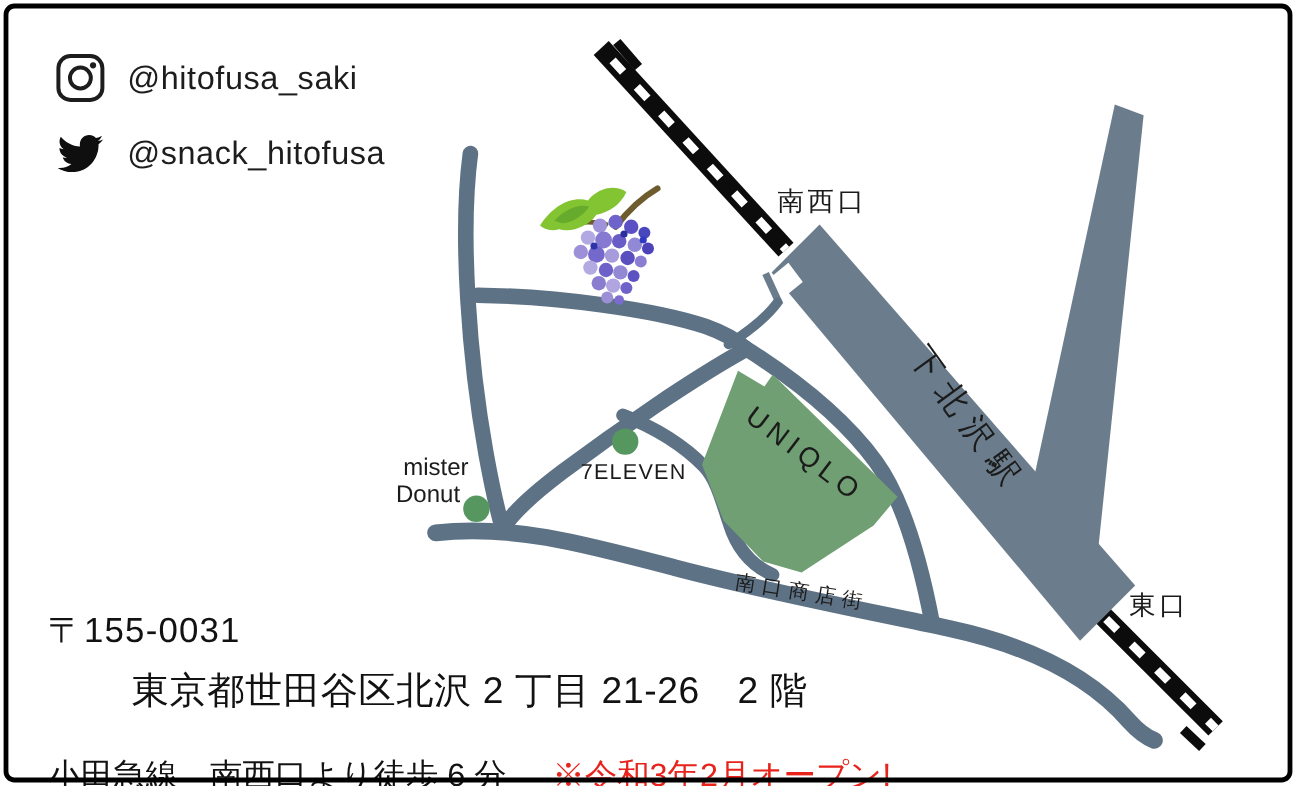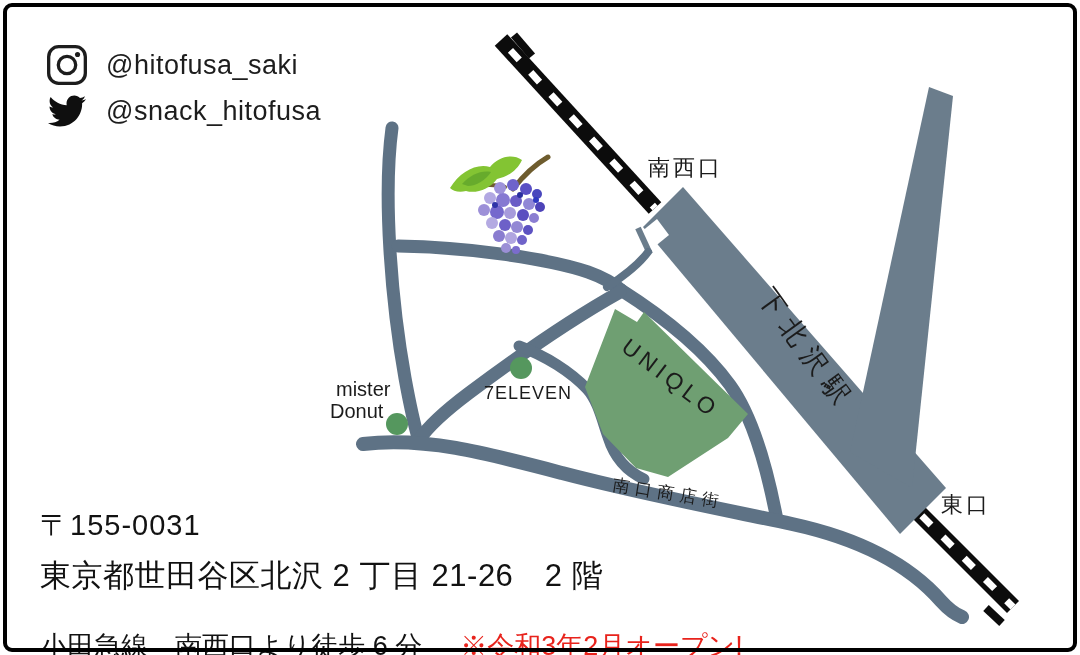--- a/index.html
+++ b/index.html
@@ -1,25 +1,25 @@
 <!DOCTYPE html>
 <html><head>
 <meta charset="utf-8">
 <style>
   html,body{margin:0;padding:0;background:#ffffff;}
   body{width:1080px;height:655px;position:relative;font-family:"Liberation Sans",sans-serif;overflow:hidden;}
   .frame{position:absolute;inset:3px;border:4px solid #000;border-radius:9px;pointer-events:none;}
   .map-svg{position:absolute;left:0;top:0;width:1080px;height:655px;}
-  .social{position:absolute;left:44px;top:42px;display:flex;flex-direction:column;}
+  .social{position:absolute;left:44px;top:42px;display:flex;flex-direction:column;gap:17px;}
   .social-row{display:flex;align-items:center;gap:16px;}
   .social-row .icon{width:46px;height:46px;display:flex;align-items:center;justify-content:center;}
   .handle{font-size:27px;color:#1d1d1d;letter-spacing:.5px;font-weight:500;}
   .address-block{position:absolute;left:40px;top:506px;color:#121212;}
   .postal{font-size:29px;letter-spacing:1px;}
-  .street{font-size:31px;margin-top:9px;letter-spacing:.5px;}
+  .street{font-size:31px;margin-top:9px;letter-spacing:.5px;text-align:center;}
   .access-row{font-size:27px;margin-top:13px;display:flex;align-items:baseline;}
   .notice{color:#e8231c;margin-left:38px;font-weight:500;margin-top:18px;}
   svg text{font-family:"Liberation Sans",sans-serif;fill:#1b1b1b;}
 </style>
 </head>
 <body>
 
 <svg class="map-svg" viewBox="0 0 1080 655" xmlns="http://www.w3.org/2000/svg">
 
   <g>

